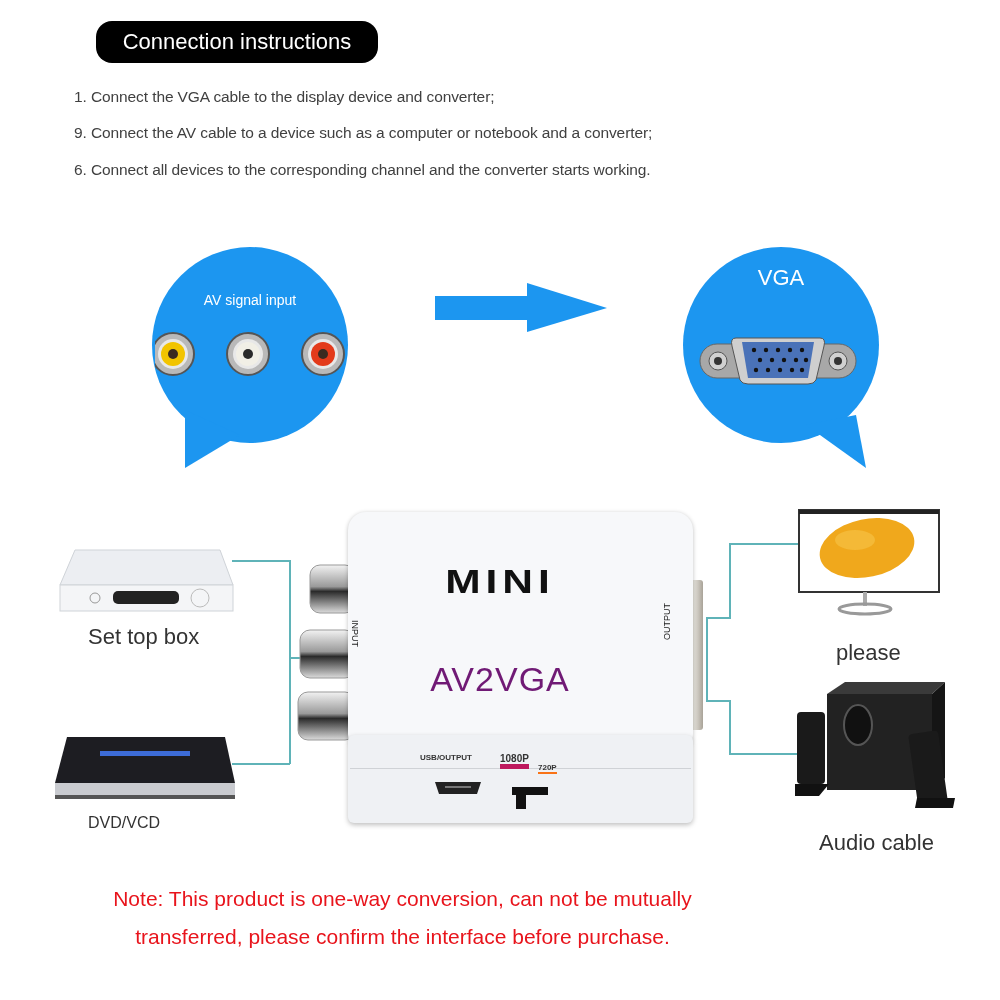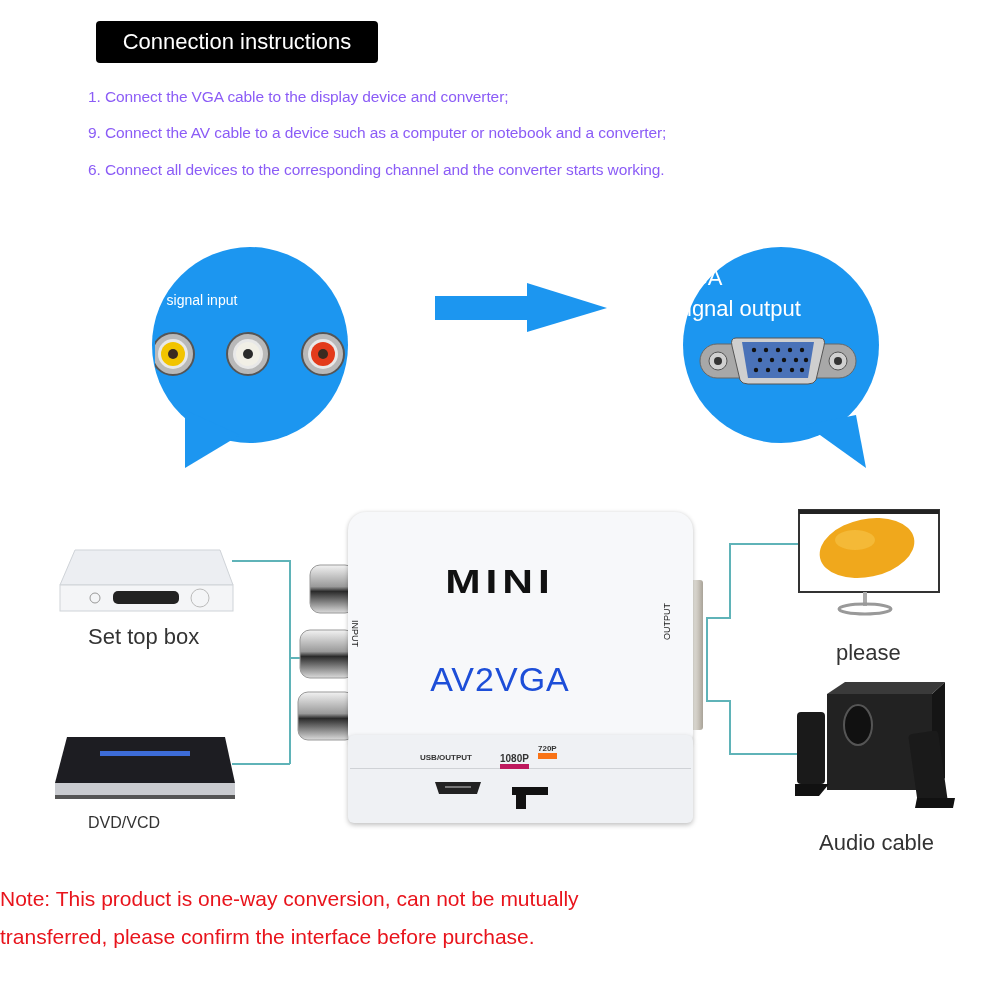--- a/index.html
+++ b/index.html
@@ -1,22 +1,22 @@
 <!DOCTYPE html>
 <html><head>
 <meta charset="utf-8">
 <style>
   html, body { margin:0; padding:0; }
   body { width:1000px; height:1000px; background:#ffffff; position:relative; overflow:hidden; font-family:"Liberation Sans", sans-serif; }
   .abs { position:absolute; }
-  .title-pill { left:96px; top:21px; width:282px; height:42px; background:#000; border-radius:4px; color:#fff; font-size:22px; line-height:42px; text-align:center; }
-  .step { left:88px; font-size:15.5px; color:#8b5cf6; letter-spacing:-0.1px; white-space:nowrap; }
-  .bubble-label { color:#fff; font-size:22px; width:100%; position:absolute; left:0; }
+  .title-pill { left:96px; top:21px; width:282px; height:42px; background:#000; border-radius:16px; color:#fff; font-size:22px; line-height:42px; text-align:center; }
+  .step { left:74px; font-size:15.5px; color:#404040; letter-spacing:-0.1px; white-space:nowrap; }
+  .bubble-label { color:#fff; font-size:22px; text-align:center; width:100%; position:absolute; left:0; }
   .device-label { font-size:22px; color:#333; white-space:nowrap; }
-  .note { width:805px; left:0; text-align:left; color:#e8141c; font-size:21px; }
+  .note { width:805px; left:0; text-align:center; color:#e8141c; font-size:21px; }
   .wire { position:absolute; background:#5fb3b8; }
 </style>
 </head>
 <body>
 
 <div class="abs title-pill">Connection instructions</div>
 
 <div class="abs step" style="top:88px">1. Connect the VGA cable to the display device and converter;</div>
 <div class="abs step" style="top:124px">9. Connect the AV cable to a device such as a computer or notebook and a converter;</div>
 <div class="abs step" style="top:161px">6. Connect all devices to the corresponding channel and the converter starts working.</div>
@@ -53,21 +53,20 @@
   <rect x="0" y="13" width="93" height="24" fill="#1c96f0"></rect>
   <polygon points="92,0 172,25 92,49" fill="#1c96f0"></polygon>
 </svg>
 
 <div class="abs" style="left:676px;top:240px;width:210px;height:230px;">
   <svg width="210" height="230" style="position:absolute;left:0;top:0">
     <circle cx="105" cy="105" r="98" fill="#1c96f0"></circle>
     <polygon points="130,185 180,175 190,228" fill="#1c96f0"></polygon>
   </svg>
   <div class="bubble-label" style="top:25px;font-size:22px;">VGA</div>
-  <div class="bubble-label" style="top:56px;font-size:22px;">signal output</div>
   <svg width="160" height="56" style="position:absolute;left:22px;top:92px">
     <rect x="2" y="12" width="156" height="34" rx="17" fill="#a8a8a8" stroke="#666"></rect>
     <circle cx="20" cy="29" r="9" fill="#d0d0d0" stroke="#555"></circle>
       <circle cx="20" cy="29" r="4" fill="#333"></circle>
     <circle cx="140" cy="29" r="9" fill="#d0d0d0" stroke="#555"></circle>
       <circle cx="140" cy="29" r="4" fill="#333"></circle>
     <path d="M38,6 H122 Q128,6 126,14 L118,48 Q116,52 110,52 H50 Q44,52 42,48 L34,14 Q32,6 38,6 Z" fill="#cfcfcf" stroke="#555"></path>
     <path d="M44,10 H116 L110,46 H50 Z" fill="#4a72b8"></path>
     <g fill="#111">
       <circle cx="56" cy="18" r="2.2"></circle>
@@ -134,26 +133,26 @@
     <rect x="10" y="70" width="55" height="48" rx="10" fill="url(#chrome)" stroke="#999"></rect>
     <rect x="8" y="132" width="57" height="48" rx="10" fill="url(#chrome)" stroke="#999"></rect>
   </svg>
 
   <div style="position:absolute;left:395px;top:80px;width:18px;height:150px;background:linear-gradient(90deg,#c7c2b8,#e6e3dc,#a9a398);border-radius:3px"></div>
 
   <div style="position:absolute;left:58px;top:12px;width:345px;height:240px;background:#f7f8fa;border-radius:18px;box-shadow:0 1px 4px rgba(0,0,0,0.25)"></div>
   <div style="position:absolute;left:58px;top:235px;width:345px;height:88px;background:#eff1f4;border-radius:6px;box-shadow:0 2px 5px rgba(0,0,0,0.25)"></div>
   <div style="position:absolute;left:60px;top:268px;width:341px;height:1px;background:#cfd2d6"></div>
   <div style="position:absolute;left:0;top:62px;width:420px;text-align:center;font-size:34px;font-weight:bold;letter-spacing:4px;color:#111;transform:scaleX(1.25)">MINI</div>
-  <div style="position:absolute;left:0;top:160px;width:420px;text-align:center;font-size:34px;color:#1d4ed8;letter-spacing:1px">AV2VGA</div>
+  <div style="position:absolute;left:0;top:160px;width:420px;text-align:center;font-size:34px;color:#701a75;letter-spacing:1px">AV2VGA</div>
   <div style="position:absolute;left:70px;top:120px;font-size:9px;color:#222;transform:rotate(90deg);transform-origin:left top">INPUT</div>
   <div style="position:absolute;left:372px;top:140px;font-size:9px;color:#222;transform:rotate(-90deg);transform-origin:left top">OUTPUT</div>
   <div style="position:absolute;left:130px;top:253px;font-size:8px;font-weight:bold;color:#333">USB/OUTPUT</div>
   <div style="position:absolute;left:210px;top:253px;font-size:10px;font-weight:bold;color:#333;border-bottom:5px solid #be185d">1080P</div>
-  <div style="position:absolute;left:248px;top:244px;font-size:8px;font-weight:bold;color:#333;border-bottom:6px solid #f97316">720P</div>
+  <div style="position:absolute;left:248px;top:263px;font-size:8px;font-weight:bold;color:#333;border-bottom:2px solid #f97316">720P</div>
   <svg width="50" height="16" style="position:absolute;left:143px;top:280px">
     <path d="M2,2 H48 L44,14 H6 Z" fill="#222"></path>
       <rect x="12" y="6" width="26" height="2" fill="#777"></rect>
   </svg>
   <svg width="40" height="28" style="position:absolute;left:222px;top:285px">
     <rect x="0" y="2" width="36" height="8" fill="#111"></rect>
       <rect x="4" y="2" width="10" height="22" fill="#111"></rect>
   </svg>
 </div>
 

